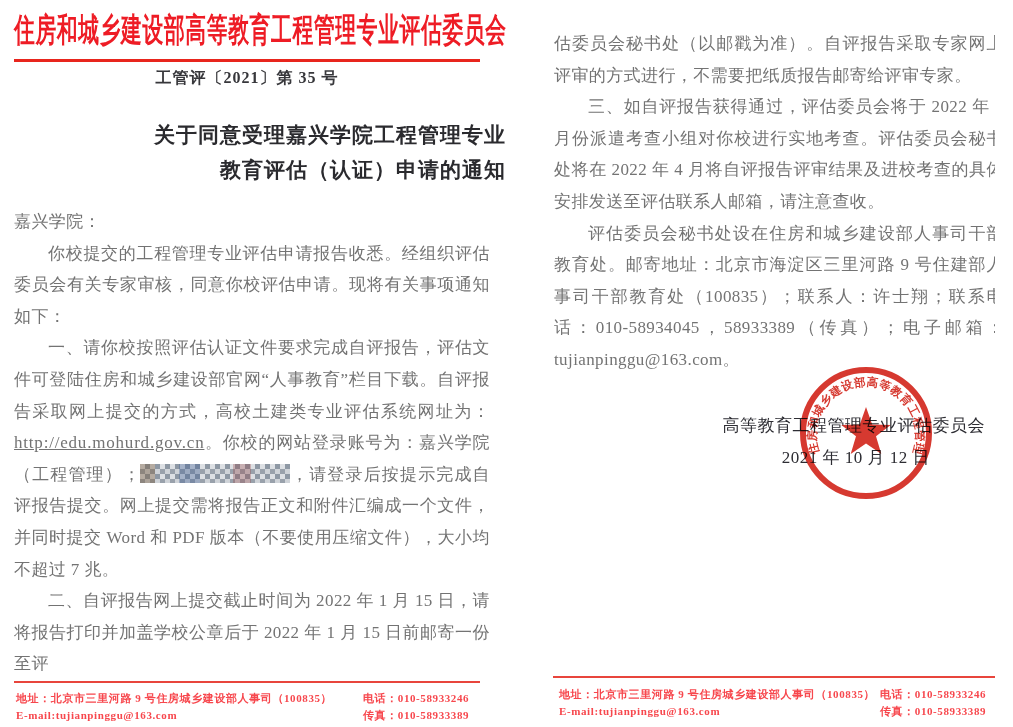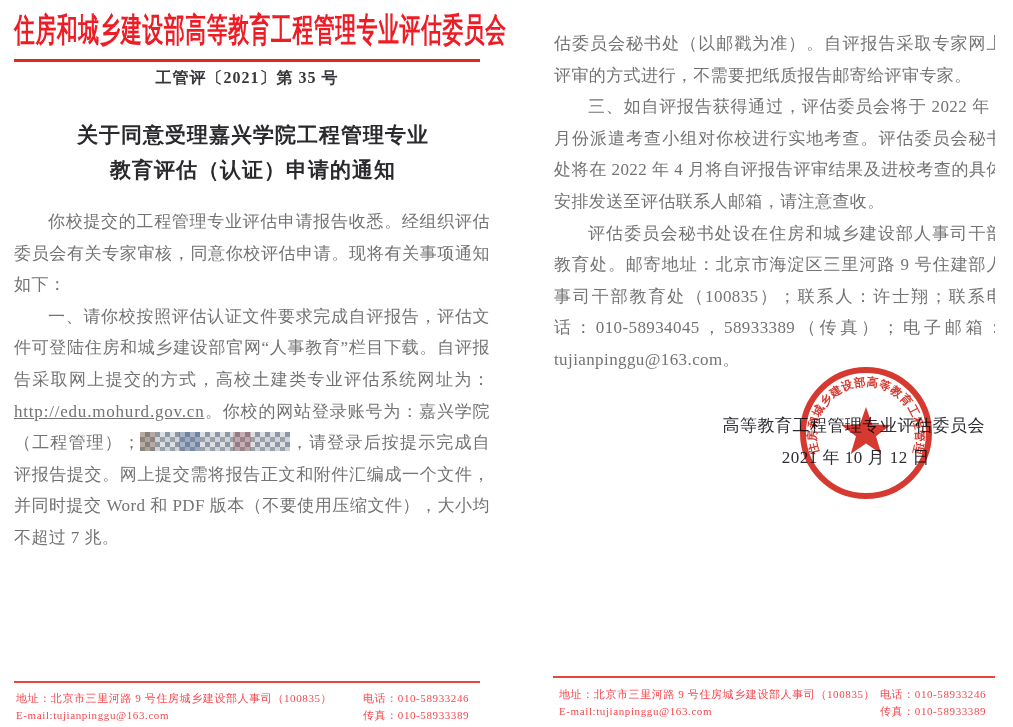--- a/index.html
+++ b/index.html
@@ -23,21 +23,21 @@
   }
   .doc-number {
     position:absolute; top:68px; left:14px; width:466px;
     text-align:center; font-weight:bold; color:#37373b; font-size:16px;
     letter-spacing:1px;
   }
 
   
   .notice-title {
     position:absolute; top:118px; left:0; width:506px;
-    text-align:center; font-weight:bold; color:#2a2a2e;
+    text-align:right; font-weight:bold; color:#2a2a2e;
     font-size:21px; line-height:35px; letter-spacing:1px;
   }
 
   
   .body-col {
     color:#737373; font-size:17px; line-height:31.6px;
     text-align:justify; letter-spacing:0.4px;
   }
   .body-left  { position:absolute; top:206px; left:14px;  width:476px; }
   .body-right { position:absolute; top:28px;  left:47px;  width:450px; }
@@ -68,21 +68,21 @@
   .seal {
     position:absolute; left:289px; top:363px; width:140px; height:140px;
     mix-blend-mode:multiply; opacity:0.92;
   }
 
   
   .foot-rule { position:absolute; height:2px; background:#e8453c; }
   .foot-rule-left  { top:681px; left:14px; width:466px; }
   .foot-rule-right { top:676px; left:46px; width:458px; }
   .footer-text {
-    position:absolute; color:#f7474d; font-weight:normal;
+    position:absolute; color:#f7474d; font-weight:bold;
     font-size:11px; line-height:17px; letter-spacing:0.6px; white-space:nowrap;
   }
   .ft-addr-left  { top:690px; left:16px;  }
   .ft-tel-left   { top:690px; left:363px; }
   .ft-addr-right { top:686px; left:52px;  }
   .ft-tel-right  { top:686px; left:373px; }
 </style>
 </head>
 <body>
 
@@ -93,22 +93,24 @@
     <div class="org-title">住房和城乡建设部高等教育工程管理专业评估委员会</div>
     <div class="head-rule"></div>
     <div class="doc-number">工管评〔2021〕第 35 号</div>
 
     <div class="notice-title">
       <div>关于同意受理嘉兴学院工程管理专业</div>
       <div>教育评估（认证）申请的通知</div>
     </div>
 
     <div class="body-col body-left">
+      <p>嘉兴学院：</p>
       <p class="indent">你校提交的工程管理专业评估申请报告收悉。经组织评估委员会有关专家审核，同意你校评估申请。现将有关事项通知如下：</p>
       <p class="indent"><span>一、请你校按照评估认证文件要求完成自评报告，评估文件可登陆住房和城乡建设部官网“人事教育”栏目下载。自评报告采取网上提交的方式，高校土建类专业评估系统网址为：</span><span class="url">http://edu.mohurd.gov.cn</span><span>。你校的网站登录账号为：嘉兴学院（工程管理）；</span><span class="mosaic"></span><span>，请登录后按提示完成自评报告提交。网上提交需将报告正文和附件汇编成一个文件，并同时提交 Word 和 PDF 版本（不要使用压缩文件），大小均不超过 7 兆。</span></p>
+      <p class="indent">二、自评报告网上提交截止时间为 2022 年 1 月 15 日，请将报告打印并加盖学校公章后于 2022 年 1 月 15 日前邮寄一份至评</p>
     </div>
 
     <div class="foot-rule foot-rule-left"></div>
     <div class="footer-text ft-addr-left">
       <div>地址：北京市三里河路 9 号住房城乡建设部人事司（100835）</div>
       <div>E-mail:tujianpinggu@163.com</div>
     </div>
     <div class="footer-text ft-tel-left">
       <div>电话：010-58933246</div>
       <div>传真：010-58933389</div>

